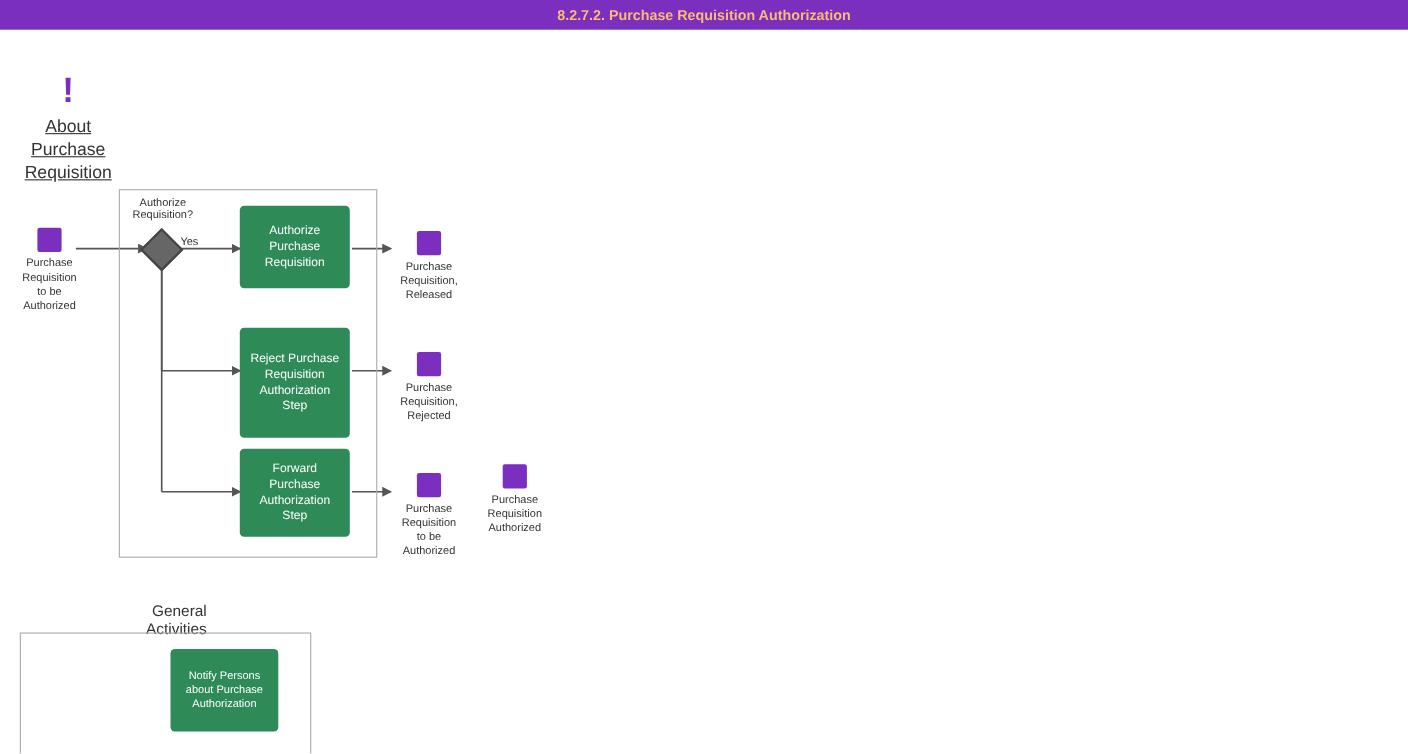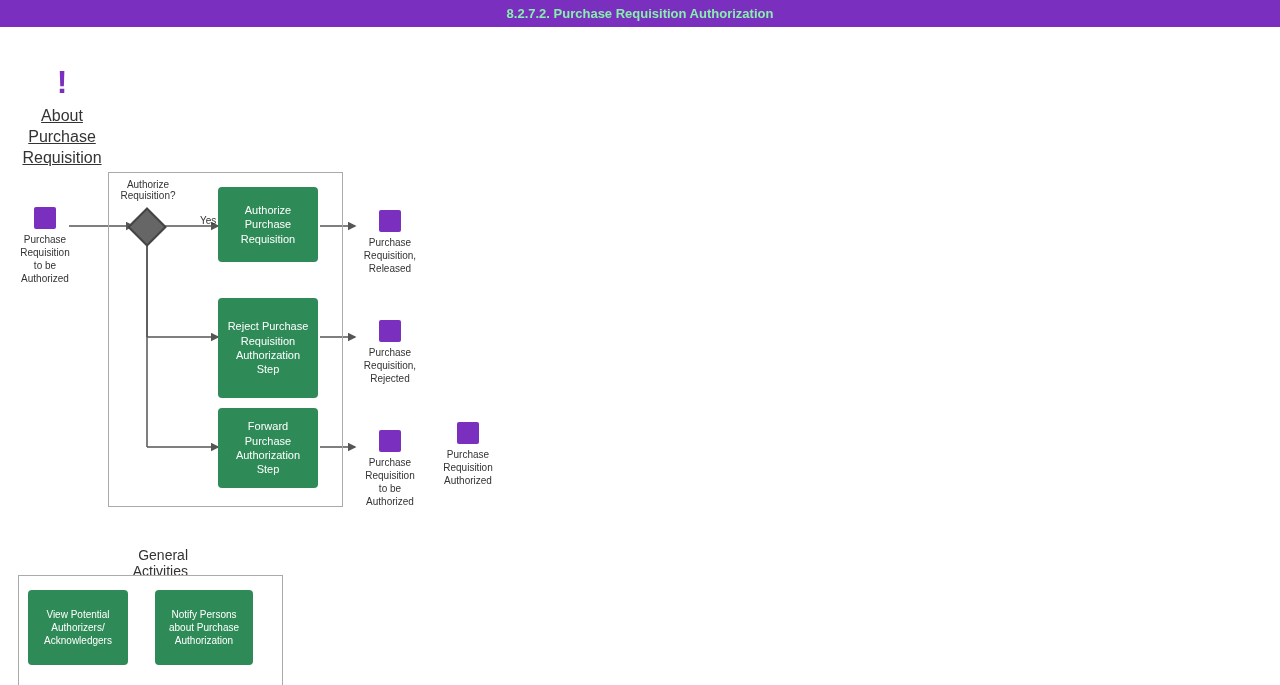--- a/index.html
+++ b/index.html
@@ -9,21 +9,21 @@
       font-size: 11px;
       width: 1280px;
       height: 685px;
       overflow: hidden;
       position: relative;
     }
 
     
     #header {
       background: #7B2FBE;
-      color: #86efac;
+      color: #fdba74;
       text-align: center;
       padding: 6px 0;
       font-size: 13px;
       font-weight: bold;
       width: 100%;
     }
 
     
     #canvas {
       position: relative;
@@ -208,21 +208,21 @@
     <div class="purple-square" style="width:22px;height:22px;background:#7B2FBE;border-radius:2px;margin-bottom:4px;"></div>
     <div class="event-label">Purchase<br>Requisition<br>to be<br>Authorized</div>
   </div>
 
   <div style="position:absolute; top:152px; left:118px; font-size:10px; color:#333; text-align:center; width:60px;">Authorize<br>Requisition?</div>
 
   <div style="position:absolute; top:186px; left:133px;">
     <div style="width:28px;height:28px;background:#666;transform:rotate(45deg);border:2px solid #444;"></div>
   </div>
 
-  <div style="position:absolute; top:188px; left:164px; font-size:10px; color:#333;margin-left:36px;">Yes</div>
+  <div style="position:absolute; top:188px; left:164px; font-size:10px; color:#333;">Yes</div>
 
   <div class="pool-box"></div>
 
   <div class="task-box" style="top:160px; left:218px;">
     <span>Authorize<br>Purchase<br>Requisition</span>
   </div>
 
   <div class="task-box" style="top:271px; left:218px; height:100px;">
     <span>Reject Purchase<br>Requisition<br>Authorization<br>Step</span>
   </div>
@@ -250,21 +250,18 @@
     <div class="purple-rect" style="width:22px;height:22px;background:#7B2FBE;border-radius:2px;margin-bottom:4px;"></div>
     <div class="event-label">Purchase<br>Requisition<br>Authorized</div>
   </div>
 
   <div class="general-label" style="top:520px; left:108px; width:80px;">
     General<br>Activities
   </div>
 
   <div class="general-pool" style="top:548px; left:18px; width:265px; height:125px;"></div>
 
-  <div class="task-box" style="top:563px; left:28px; width:100px; height:75px; background:#2E8B57; font-size:10px;">
-    <span>View Potential<br>Authorizers/<br>Acknowledgers</span>
-  </div>
 
   <div class="task-box" style="top:563px; left:155px; width:98px; height:75px; background:#2E8B57; font-size:10px;">
     <span>Notify Persons<br>about Purchase<br>Authorization</span>
   </div>
 
 </div>
 
 </body></html>

